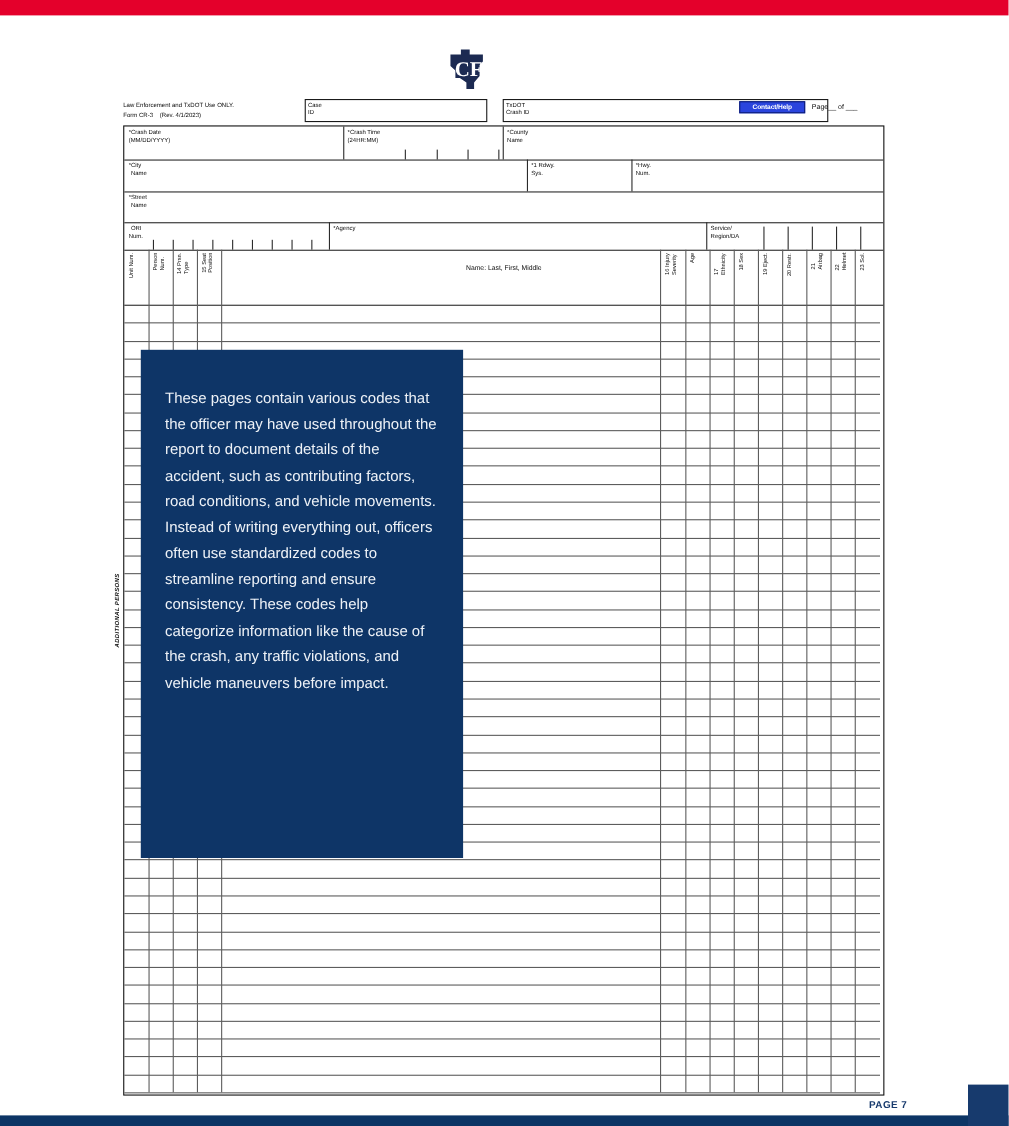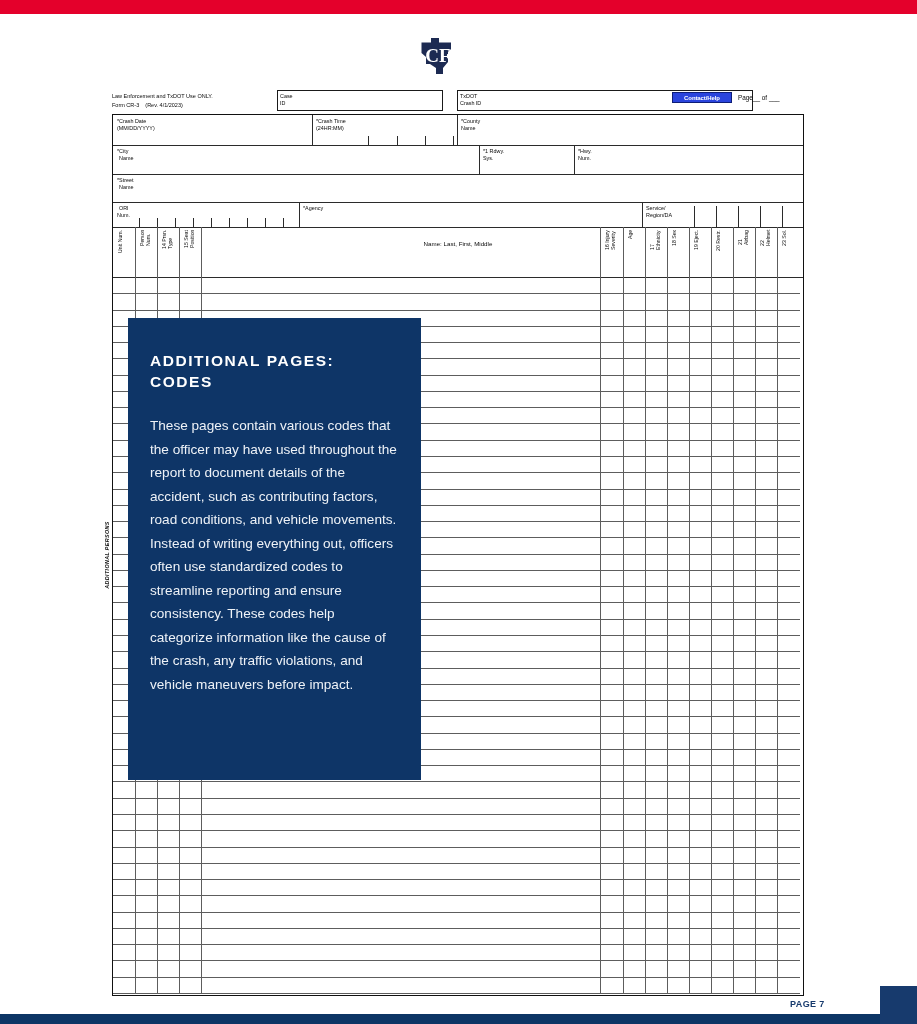--- a/index.html
+++ b/index.html
@@ -6,22 +6,22 @@
   body{
     width:917px;height:1024px;background:#ffffff;
     font-family:"Liberation Sans", sans-serif;
     overflow:hidden;position:relative;
   }
   .top-red-bar{position:absolute;left:0;top:0;width:917px;height:14px;background:#e4002b;}
   .bottom-navy-bar{position:absolute;left:0;top:1014px;width:917px;height:10px;background:#0d3565;}
   .bottom-navy-block{position:absolute;left:880px;top:986px;width:37px;height:38px;background:#173a6d;}
 
   
-  .letterhead{position:absolute;left:16px;top:28px;width:843px;height:56px;
-    display:flex;align-items:center;justify-content:center;gap:10px;}
+  .letterhead{position:absolute;left:4px;top:28px;width:843px;height:56px;
+    display:flex;align-items:flex-end;justify-content:center;gap:10px;}
   .logo-mark{width:40px;height:42px;position:relative;flex:0 0 auto;}
   .logo-mark svg{display:block;}
   .firm-name{font-family:"Liberation Serif", serif;font-size:29px;letter-spacing:1.2px;
     font-weight:700;color:#1c2a52;white-space:nowrap;}
 
   
   .form-sheet{position:absolute;left:112px;top:90px;width:692px;height:906px;}
   .bx{position:absolute;box-sizing:border-box;border:1px solid #1a1a1a;background:#fff;}
   .lbl{position:absolute;font-size:5.4px;line-height:1.3;color:#0a0a0a;white-space:pre;}
 
@@ -258,17 +258,16 @@
         <div class="thin-h" style="top: 813px; left: 0px; width: 687px;"></div>
         <div class="thin-h" style="top: 829px; left: 0px; width: 687px;"></div>
         <div class="thin-h" style="top: 845px; left: 0px; width: 687px;"></div>
         <div class="thin-h" style="top: 862px; left: 0px; width: 687px;"></div>
         <div class="thin-h" style="top: 878px; left: 0px; width: 687px;"></div>
       </div>
   </div>
 </div>
 
 <div class="overlay">
-  <h2>ADDITIONAL PAGES: CODES</h2>
   <p>These pages contain various codes that the officer may have used throughout the report to document details of the accident, such as contributing factors, road conditions, and vehicle movements. Instead of writing everything out, officers often use standardized codes to streamline reporting and ensure consistency. These codes help categorize information like the cause of the crash, any traffic violations, and vehicle maneuvers before impact.</p>
 </div>
 
 <div class="page-footer">PAGE 7</div>
 
 </body></html>

